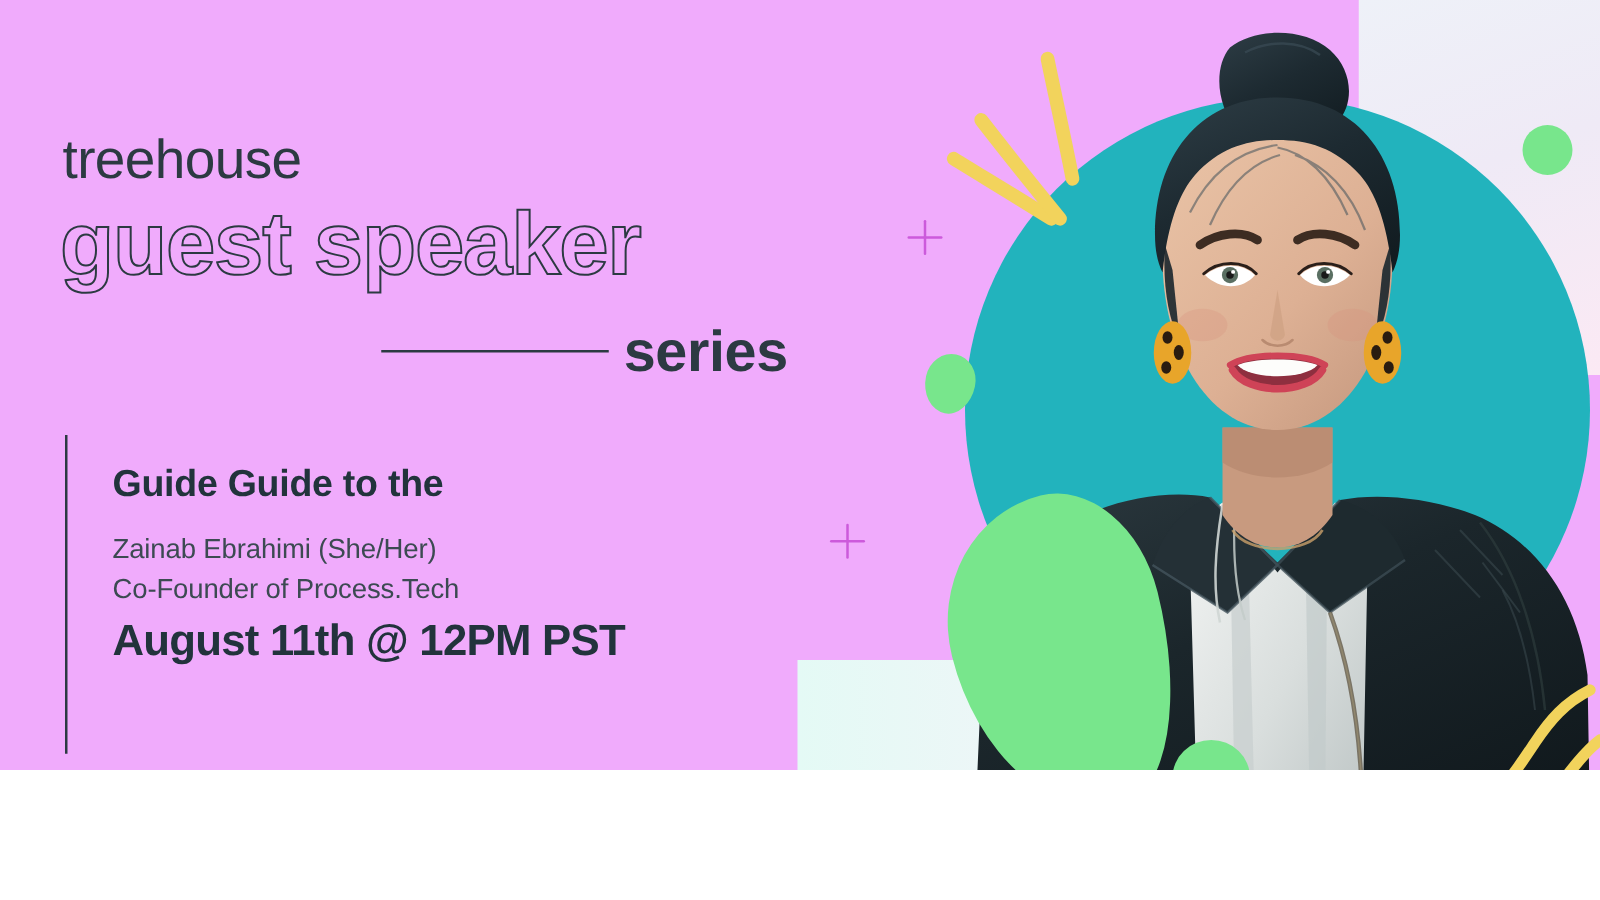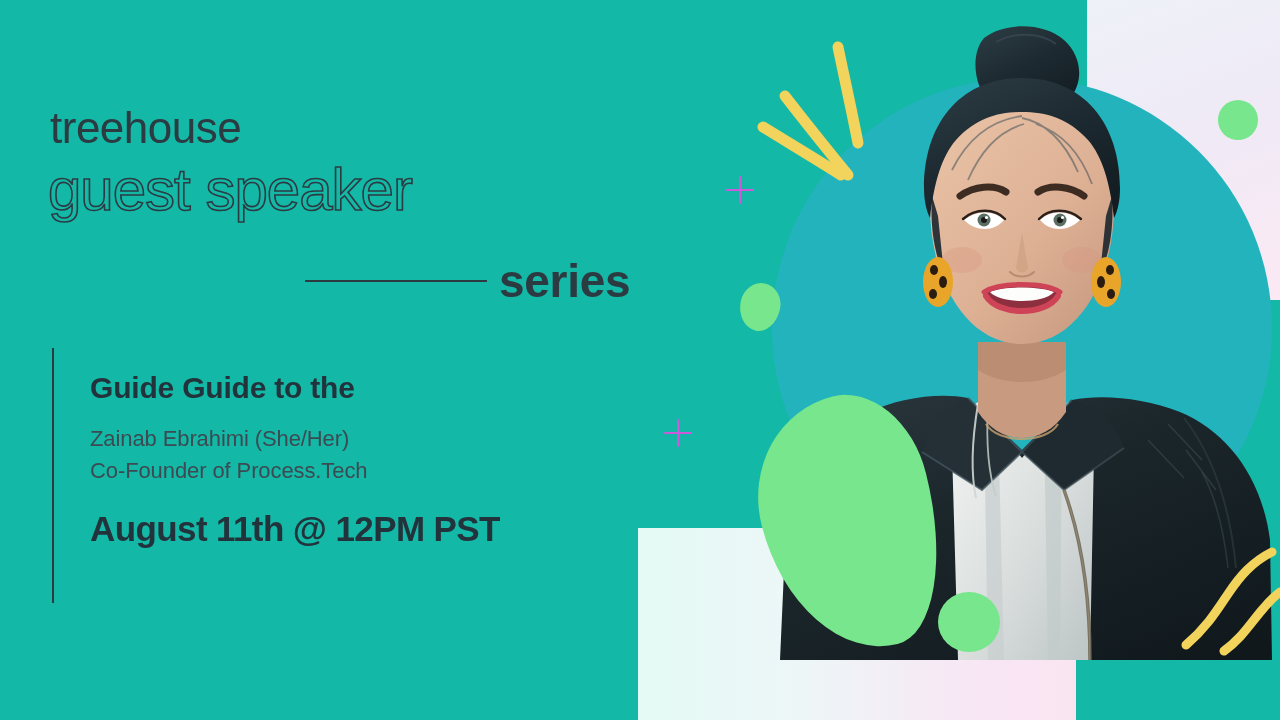--- a/index.html
+++ b/index.html
@@ -3,21 +3,21 @@
 <meta charset="utf-8">
 <title>Treehouse Guest Speaker Series</title>
 <style>
   * { margin:0; padding:0; box-sizing:border-box; }
   html, body { width:1280px; height:720px; overflow:hidden; }
   body {
     font-family:"Liberation Sans", sans-serif;
     background:#ffffff;
     position:relative;
   }
-  #stage { position:absolute; inset:0; width:1280px; height:720px; background:#14b8a6; overflow:hidden; }
+  #stage { position:absolute; inset:0; width:1280px; height:616px; background:#f0abfc; overflow:hidden; }
 
   
   .panel-tr {
     position:absolute; left:1087px; top:0; width:193px; height:300px;
     background:linear-gradient(160deg,#eef1f8 0%,#efeaf6 45%,#fbe9f4 100%);
   }
   .panel-br {
     position:absolute; left:638px; top:528px; width:438px; height:192px;
     background:linear-gradient(90deg,#e4faf5 0%,#edf6f7 38%,#f8e6f4 78%,#fae4f2 100%);
   }
@@ -65,21 +65,21 @@
   .plus .v { top:0; left:50%; height:100%; width:2px; transform:translateX(-50%); }
 
   
   .brand {
     position:absolute; left:50px; top:106px;
     font-size:44px; font-weight:400; color:#2c3a42; letter-spacing:-0.5px;
     line-height:1;
   }
   .headline-outline {
     position:absolute; left:48px; top:160px;
-    font-size:60px; font-weight:400; line-height:1; letter-spacing:-1px;
+    font-size:71px; font-weight:700; line-height:1; letter-spacing:-1px;
     color:transparent;
     -webkit-text-stroke:1.6px #2c3a42;
     paint-order:stroke fill;
   }
   .series-row {
     position:absolute; left:305px; top:255px; width:325px; height:52px;
     display:flex; align-items:center; gap:12px;
   }
   .series-rule { flex:0 0 182px; height:2px; background:#2c3a42; }
   .series-word {
@@ -95,21 +95,21 @@
   .detail-title {
     font-size:30px; font-weight:600; color:#22333c; line-height:1.3;
     letter-spacing:-0.2px;
   }
   .detail-person {
     margin-top:16px;
     font-size:22px; font-weight:400; color:#3c4a52; line-height:1.45;
     letter-spacing:-0.1px;
   }
   .detail-date {
-    margin-top:24px;
+    margin-top:8px;
     font-size:35px; font-weight:700; color:#22333c; line-height:1;
     letter-spacing:-0.6px;
   }
 </style>
 </head>
 <body>
 
 <div id="stage">
 
   <div class="panel-tr"></div>

